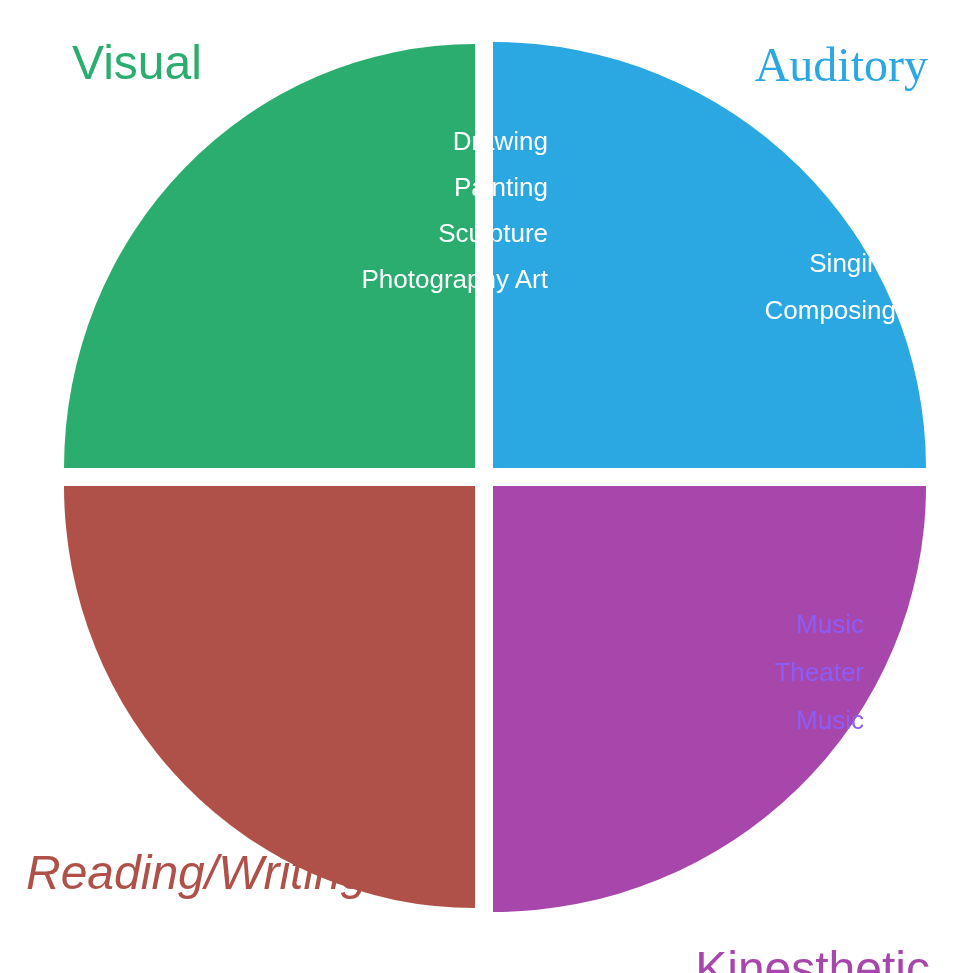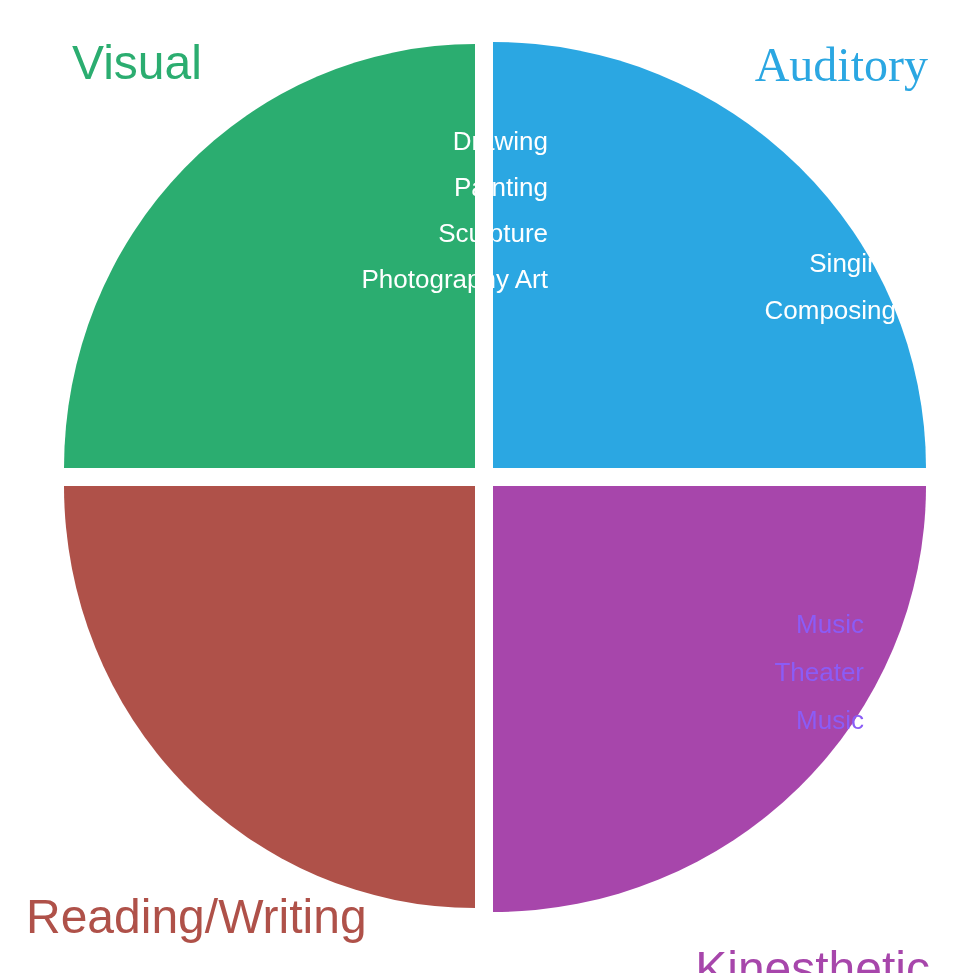--- a/index.html
+++ b/index.html
@@ -24,21 +24,21 @@
 
   
   .label {
     position: absolute;
     font-size: 48px;
     line-height: 1.05;
     white-space: nowrap;
   }
   .label.visual      { left: 72px;  top: 38px; }
   .label.auditory    { right: 52px; top: 40px; font-family: Liberation Serif, serif; }
-  .label.reading     { left: 26px;  top: 892px; }
+  .label.reading     { left: 26px;  top: 848px; font-style: italic; }
   .label.kinesthetic { right: 50px; top: 900px; }
 
   
   .items {
     position: absolute;
     text-align: right;
     font-size: 26px;
   }
   .items.visual      { left: 128px; top: 118px; width: 420px; line-height: 46px; }
   .items.auditory    { left: 496px; top: 240px; width: 400px; line-height: 47px; }

